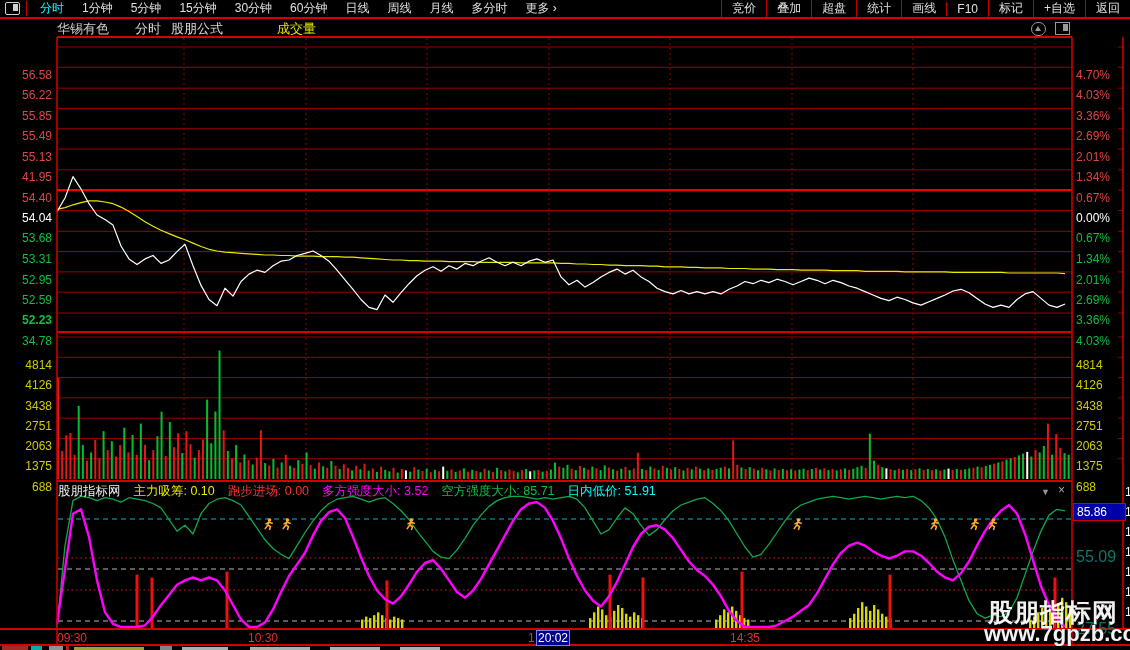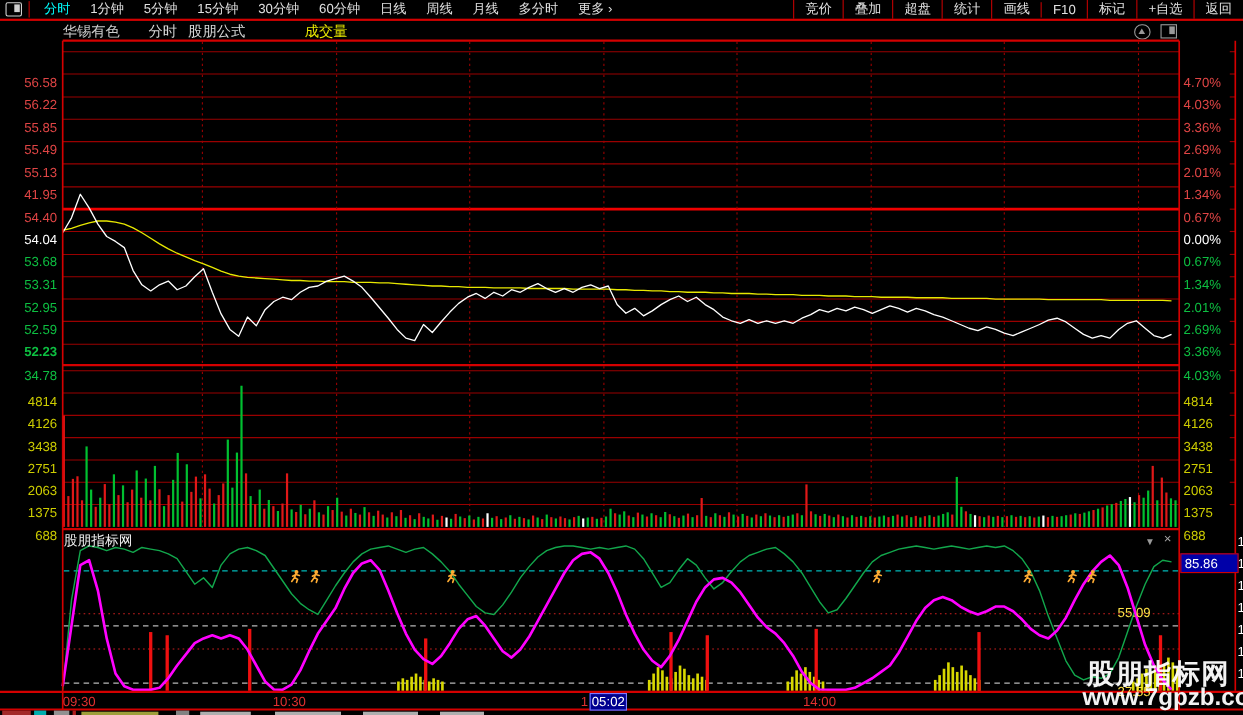--- a/index.html
+++ b/index.html
@@ -23,21 +23,21 @@
   .icon-split{width:13px;height:11px;border:1px solid #999;position:relative;}
   .icon-split::after{content:"";position:absolute;right:1px;top:1px;width:5px;height:7px;background:#999;}
   .axlbl{position:absolute;font-size:12px;line-height:12px;transform:translateY(-50%);white-space:nowrap;margin-top:28px;}
   .axl-left{left:2px;width:50px;text-align:right;}
   .axl-right{left:1076px;width:46px;text-align:left;}
   .c-red{color:#e04545}.c-green{color:#0dbf41}.c-white{color:#ffffff}.c-yellow{color:#cdcd00}
   .ind-header{position:absolute;left:58px;top:484px;height:15px;display:flex;gap:13px;font-size:12.5px;line-height:15px;white-space:nowrap;}
   .ind-title{color:#f0f0f0;}
   .ind-dd{position:absolute;left:1041px;top:487px;color:#999;font-size:9px;line-height:10px;cursor:default;}
   .ind-x{position:absolute;left:1058px;top:484px;color:#aaa;font-size:12px;line-height:13px;cursor:default;}
-  .ind-lbl{position:absolute;left:1016px;font-size:12px;color:#fde047;transform:translateY(-50%);}
+  .ind-lbl{position:absolute;left:1076px;font-size:16px;color:#0f766e;transform:translateY(-50%);}
   .ind-box{position:absolute;left:1073px;top:503px;width:48px;height:16px;background:#0000a8;border:1px solid #d00000;
            color:#fff;font-size:12px;line-height:16px;padding-left:3px;}
   .tlbl{position:absolute;top:631px;font-size:12px;color:#e03030;width:44px;text-align:center;}
   .t-partial{width:10px;text-align:left;}
   .tbox{position:absolute;left:536px;top:630px;width:32px;height:14px;background:#000090;border:1px solid #7a7aff;
         color:#fff;font-size:12px;line-height:14px;text-align:center;}
   .wm1{position:absolute;left:988px;top:596px;font-size:25px;font-weight:bold;color:rgba(255,255,255,.95);letter-spacing:1px;}
   .wm2{position:absolute;left:984px;top:621px;font-size:22px;font-weight:bold;color:rgba(255,255,255,.95);}
   .frag{position:absolute;}
   svg{position:absolute;left:0;top:0;}
@@ -528,34 +528,41 @@
     <div class="axlbl axl-left c-yellow" style="top: 438.438px;">1375</div>
     <div class="axlbl axl-right c-yellow" style="top: 438.438px;">1375</div>
     <div class="axlbl axl-left c-yellow" style="top: 458.704px;">688</div>
     <div class="axlbl axl-right c-yellow" style="top: 458.704px;">688</div>
     <div class="ind-box">85.86</div>
     <div class="ind-lbl" style="top: 557px;">55.09</div>
     <div class="ind-lbl" style="top: 601px; margin-top: 28px;">27.55</div>
     <div class="tlbl" style="left: 50px;">09:30</div>
     <div class="tlbl" style="left: 241px;">10:30</div>
     <div class="tlbl t-partial" style="left: 528px;">1</div>
-    <div class="tbox">05:02</div>
-    <div class="tlbl" style="left: 723px;">14:00</div>
+    <div class="tbox">20:02</div>
+    <div class="tlbl" style="left: 723px;">14:35</div>
     <div class="frag" style="left: 2px; top: 646px; width: 26px; height: 4px; background: rgb(192, 48, 48); opacity: 0.85;"></div>
     <div class="frag" style="left: 31px; top: 646px; width: 11px; height: 4px; background: rgb(0, 204, 204); opacity: 0.85;"></div>
     <div class="frag" style="left: 49px; top: 646px; width: 14px; height: 4px; background: rgb(170, 170, 170); opacity: 0.85;"></div>
     <div class="frag" style="left: 66px; top: 646px; width: 3px; height: 4px; background: rgb(204, 34, 34); opacity: 0.85;"></div>
     <div class="frag" style="left: 74px; top: 647px; width: 70px; height: 3px; background: rgb(187, 187, 68); opacity: 0.85;"></div>
     <div class="frag" style="left: 160px; top: 646px; width: 12px; height: 4px; background: rgb(153, 153, 153); opacity: 0.85;"></div>
     <div class="frag" style="left: 182px; top: 647px; width: 46px; height: 3px; background: rgb(204, 204, 204); opacity: 0.85;"></div>
     <div class="frag" style="left: 250px; top: 647px; width: 60px; height: 3px; background: rgb(204, 204, 204); opacity: 0.85;"></div>
     <div class="frag" style="left: 330px; top: 647px; width: 50px; height: 3px; background: rgb(204, 204, 204); opacity: 0.85;"></div>
     <div class="frag" style="left: 400px; top: 647px; width: 40px; height: 3px; background: rgb(204, 204, 204); opacity: 0.85;"></div>
   </div>
 
 <div class="ind-header">
   <span class="ind-title">股朋指标网</span>
+  <span id="ind-fields" style="display:flex;gap:13px;">
+      <span style="color: rgb(232, 232, 0);">主力吸筹: 0.10</span>
+      <span style="color: rgb(255, 48, 48);">跑步进场: 0.00</span>
+      <span style="color: rgb(255, 0, 255);">多方强度大小: 3.52</span>
+      <span style="color: rgb(13, 191, 65);">空方强度大小: 85.71</span>
+      <span style="color: rgb(0, 255, 255);">日内低价: 51.91</span>
+    </span>
 </div>
 <div class="ind-dd">▼</div>
 <div class="ind-x">×</div>
 
 <div class="wm1">股朋指标网</div>
 <div class="wm2">www.7gpzb.com</div>
 
 </body></html>

